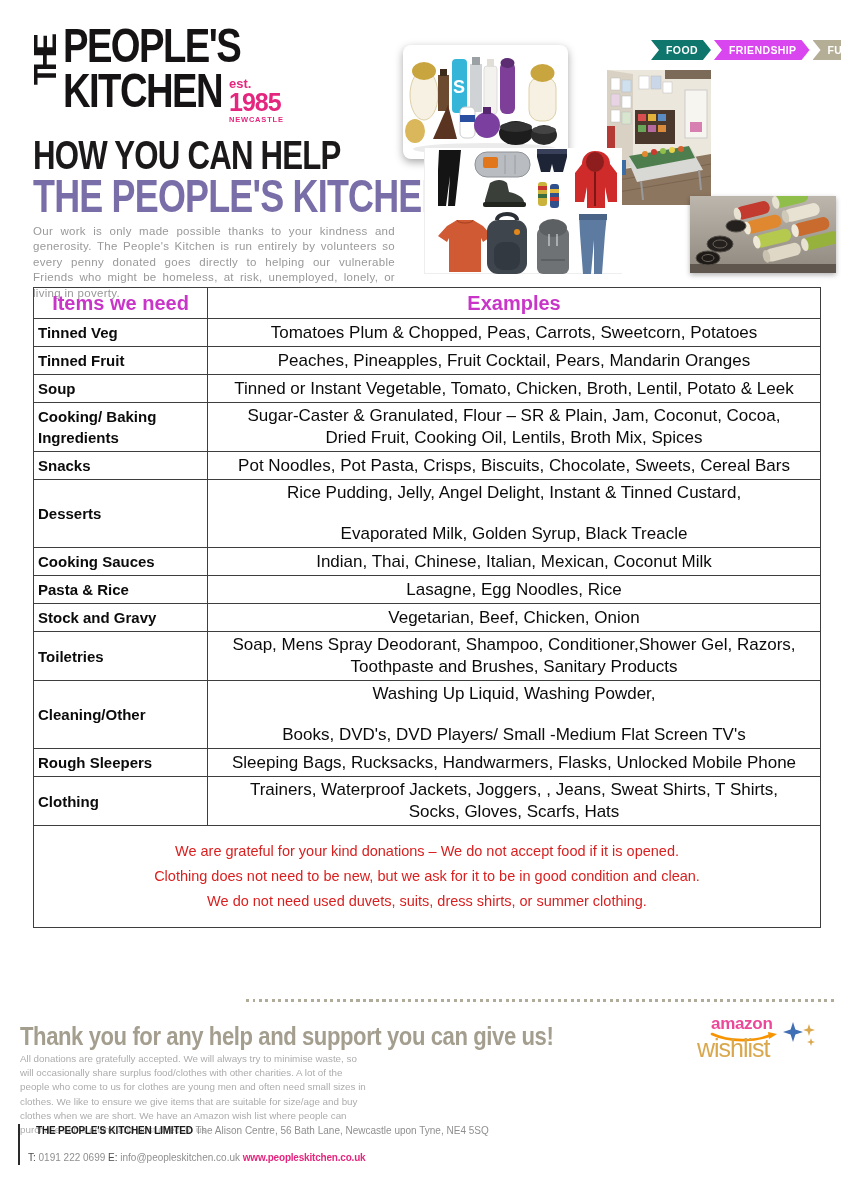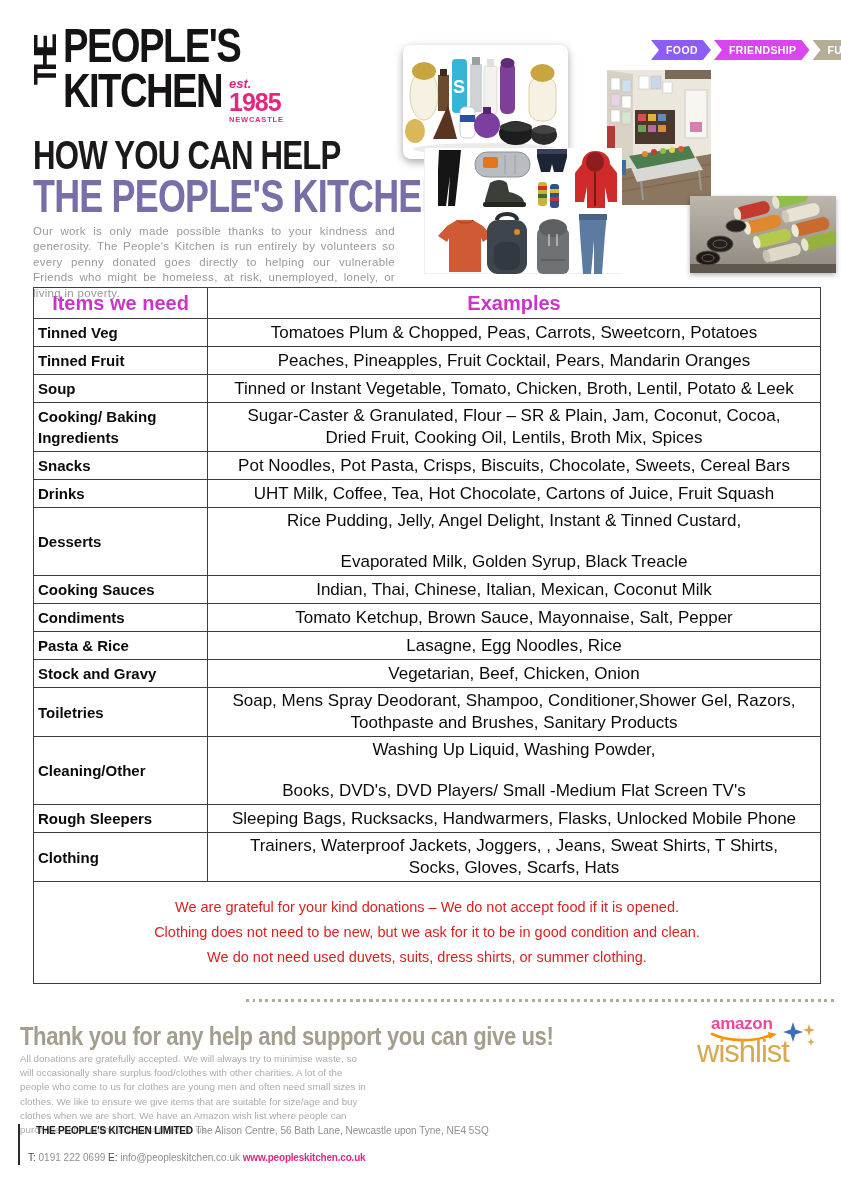--- a/index.html
+++ b/index.html
@@ -7,21 +7,21 @@
   body { font-family: "Liberation Sans", sans-serif; }
   .page { position:relative; width:841px; height:1190px; background:#fff; overflow:hidden; }
 
   
   .logo { position:absolute; left:33px; top:30px; width:300px; height:110px; color:#161314; }
   .logo-the { position:absolute; left:-2px; top:8px; writing-mode:vertical-rl; transform:rotate(180deg);
               font-size:31px; font-weight:900; letter-spacing:-5px; line-height:30px; }
   .logo-main { position:absolute; left:30px; top:-7px; font-size:49px; font-weight:900; letter-spacing:-2px;
                line-height:45px; transform:scaleX(0.78); transform-origin:0 0; white-space:nowrap; }
   .logo-est { position:absolute; left:196px; top:47px; color:#e5267e; line-height:1; }
-  .logo-est .est { font-size:13px; font-weight:bold; display:block;font-style:italic; }
+  .logo-est .est { font-size:13px; font-weight:bold; display:block; }
   .logo-est .year { font-size:25px; font-weight:900; display:block; letter-spacing:-1px; }
   .logo-est .city { font-size:7.5px; font-weight:bold; display:block; letter-spacing:0.8px; margin-top:1px; }
 
   .headline1 { position:absolute; left:33px; top:133px; font-size:40px; font-weight:900; color:#1b191a;
                letter-spacing:-1px; transform:scaleX(0.78); transform-origin:0 0; white-space:nowrap; }
   .headline2 { position:absolute; left:33px; top:169px; font-size:46px; font-weight:900; color:#7a6ea9;
                letter-spacing:-1px; transform:scaleX(0.78); transform-origin:0 0; white-space:nowrap; }
   .intro { position:absolute; left:33px; top:224px; width:362px; font-size:11.5px; line-height:1.34;
            color:#999; text-align:justify; letter-spacing:0.3px; }
 
@@ -62,21 +62,21 @@
   .contact { position:absolute; left:18px; top:1124px; border-left:2px solid #2a2a2a; padding-left:8px; }
   .contact-line1 { font-size:10px; color:#8f8f8f; line-height:14px; }
   .org-name { font-size:10px; font-weight:900; color:#1c1c1c; letter-spacing:-0.2px;margin-left:8px; }
   .contact-line2 { font-size:10px; color:#8f8f8f; line-height:14px; margin-top:13px; }
   .c-label { color:#4a4a4a; }
   .website { color:#e5267e; font-weight:900; letter-spacing:-0.2px; text-decoration:none; }
 
   .amazon-box { position:absolute; left:697px; top:1014px; width:130px; height:64px; }
   .amazon-word { position:absolute; left:14px; top:0; font-size:17px; font-weight:bold; color:#ec4899; letter-spacing:-0.3px; }
   .amazon-swoosh { position:absolute; left:12px; top:17px; }
-  .wishlist-word { position:absolute; left:0px; top:20px; font-size:31px; color:#d9a84e; letter-spacing:-1px;text-align:center; }
+  .wishlist-word { position:absolute; left:0px; top:20px; font-size:25px; color:#d9a84e; letter-spacing:-1px;text-align:center; }
   .sparkles { position:absolute; left:86px; top:8px; }
 </style>
 </head>
 <body>
 
 <div class="page">
 
   <div class="logo">
     <div class="logo-the">THE</div>
     <div class="logo-main">
@@ -88,21 +88,21 @@
       <span class="year">1985</span>
       <span class="city">NEWCASTLE</span>
     </div>
   </div>
 
   <div class="headline1">HOW YOU CAN HELP</div>
   <div class="headline2">THE PEOPLE'S KITCHEN</div>
   <div class="intro">Our work is only made possible thanks to your kindness and generosity. The People's Kitchen is run entirely by volunteers so every penny donated goes directly to helping our vulnerable Friends who might be homeless, at risk, unemployed, lonely, or living in poverty.</div>
 
   <div class="badges">
-      <span class="badge" style="background: #8b5cf6;">FOOD</span>
+      <span class="badge" style="background: #0f766e;">FOOD</span>
       <span class="badge" style="background: #d946ef;">FRIENDSHIP</span>
       <span class="badge" style="background: rgb(181, 174, 151);">FUTURES</span>
     </div>
 
   <div class="photo toiletries">
     <svg width="165" height="114" viewBox="0 0 165 114">
       <ellipse cx="82" cy="104" rx="72" ry="6" fill="rgba(0,0,0,0.08)"></ellipse>
       <ellipse cx="21" cy="50" rx="14" ry="25" fill="#f6f1e2" stroke="#ddd0a8" stroke-width="1"></ellipse>
       <ellipse cx="21" cy="26" rx="12" ry="9" fill="#c9a53f"></ellipse>
       <rect x="35" y="30" width="11" height="36" fill="#6b4a2f"></rect>
@@ -293,49 +293,37 @@
           </td>
     </tr>
 
     <tr>
       <td class="item-cell">Snacks</td>
       <td class="ex-cell">
             <div class="ex-line">Pot Noodles, Pot Pasta, Crisps, Biscuits, Chocolate, Sweets, Cereal Bars</div>
           </td>
     </tr>
 
-    <tr>
-      <td class="item-cell">Drinks</td>
-      <td class="ex-cell">
-            <div class="ex-line">UHT Milk, Coffee, Tea, Hot Chocolate, Cartons of Juice, Fruit Squash</div>
-          </td>
-    </tr>
 
     <tr>
       <td class="item-cell">Desserts</td>
       <td class="ex-cell spaced">
             <div class="ex-line">Rice Pudding, Jelly, Angel Delight, Instant &amp; Tinned Custard,</div>
             <div class="ex-line">Evaporated Milk, Golden Syrup, Black Treacle</div>
           </td>
     </tr>
 
 
     <tr>
       <td class="item-cell">Cooking Sauces</td>
       <td class="ex-cell">
             <div class="ex-line">Indian, Thai, Chinese, Italian, Mexican, Coconut Milk</div>
           </td>
     </tr>
 
-    <tr>
-      <td class="item-cell">Condiments</td>
-      <td class="ex-cell">
-            <div class="ex-line">Tomato Ketchup, Brown Sauce, Mayonnaise, Salt, Pepper</div>
-          </td>
-    </tr>
 
     <tr>
       <td class="item-cell">Pasta &amp; Rice</td>
       <td class="ex-cell">
             <div class="ex-line">Lasagne, Egg Noodles, Rice</div>
           </td>
     </tr>
 
     <tr>
       <td class="item-cell">Stock and Gravy</td>

